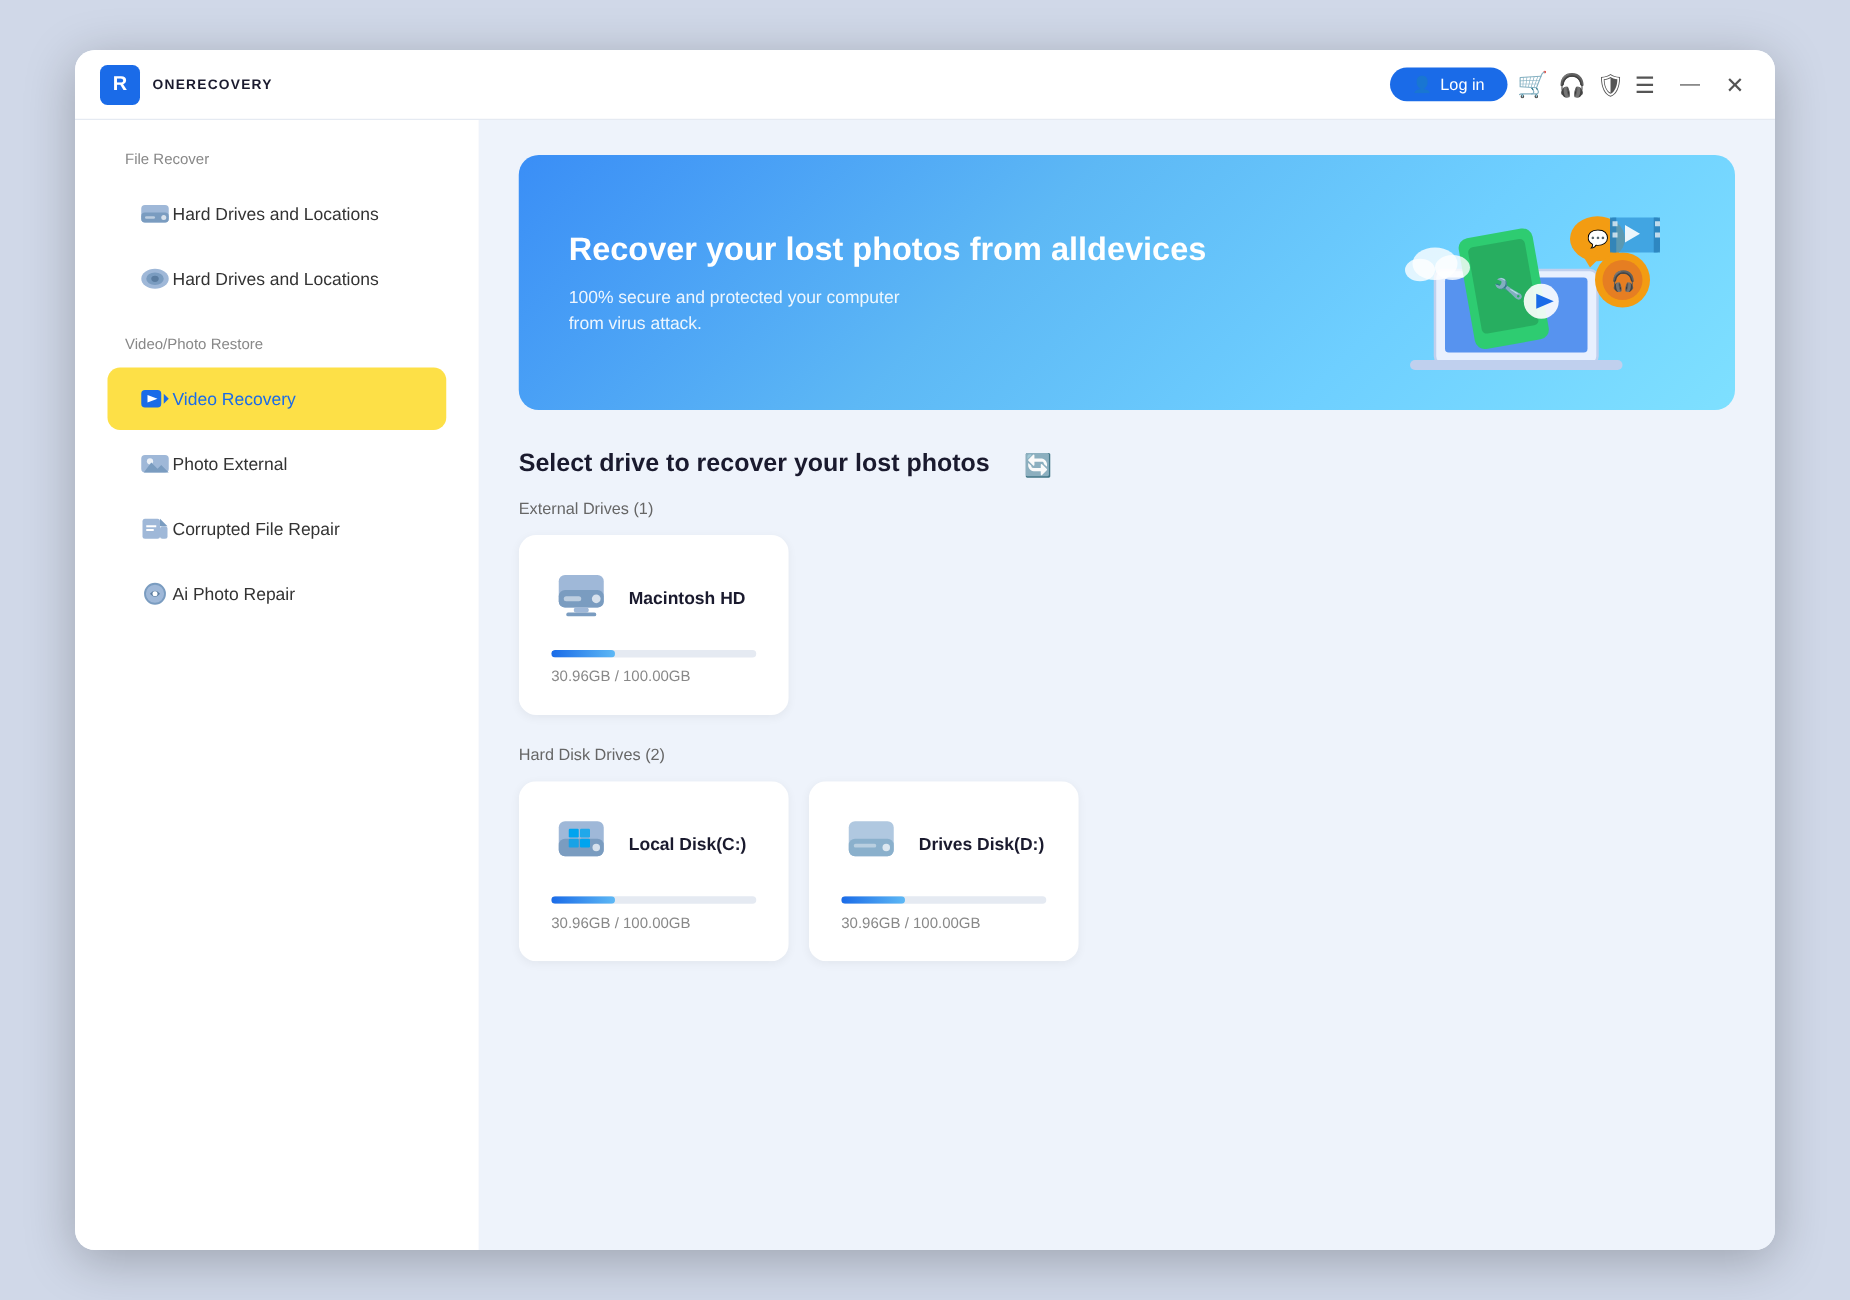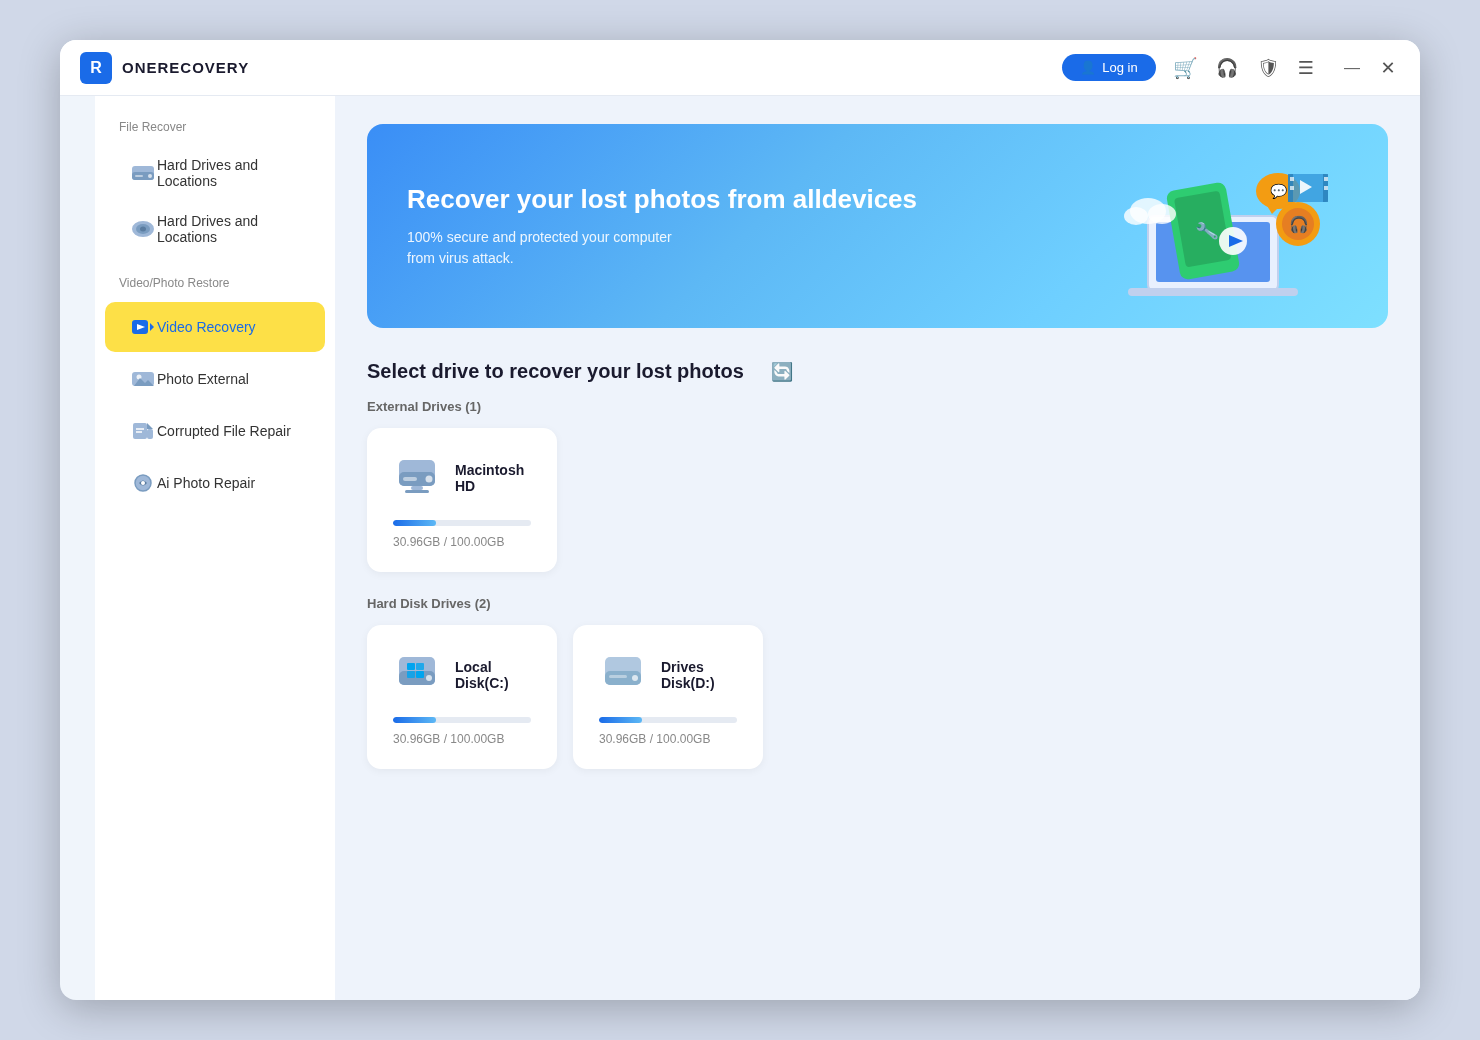--- a/index.html
+++ b/index.html
@@ -43,29 +43,29 @@
       background: #1a6be8;
       border-radius: 6px;
       display: flex;
       align-items: center;
       justify-content: center;
       color: white;
       font-weight: bold;
       font-size: 16px;
     }
     .app-title {
-      font-size: 15px;
+      font-size: 11px;
       font-weight: 700;
       color: #1a1a2e;
       letter-spacing: 1px;
     }
     .titlebar-right {
       display: flex;
       align-items: center;
-      gap: 18px;
+      gap: 8px;
     }
     .login-btn {
       background: #1a6be8;
       color: white;
       border: none;
       border-radius: 20px;
       padding: 6px 18px;
       font-size: 13px;
       cursor: pointer;
       display: flex;
@@ -100,26 +100,25 @@
     }
     .win-btn.close { color: #555; font-size: 18px; }
     
     .main-layout {
       display: flex;
       flex: 1;
       overflow: hidden;
     }
     
     .sidebar {
-      width: 240px;
+      width: 323px;
       background: #fff;
-      padding: 24px 0;
+      padding: 24px 16px;
       flex-shrink: 0;
       overflow-y: auto;
-      margin-left: 35px;
     }
     .sidebar-section-label {
       font-size: 12px;
       color: #888;
       padding: 0 24px 10px;
       font-weight: 500;
     }
     .sidebar-item {
       display: flex;
       align-items: center;
@@ -202,33 +201,33 @@
     }
     .refresh-icon {
       color: #1a6be8;
       font-size: 18px;
       cursor: pointer;
     }
     .drive-group-label {
       font-size: 13px;
       color: #666;
       margin-bottom: 14px;
-      font-weight: 700;
+      font-weight: 400;
     }
     .drive-cards {
       display: flex;
       gap: 16px;
       margin-bottom: 24px;
       flex-wrap: wrap;
     }
     .drive-card {
       background: white;
       border-radius: 14px;
       padding: 20px 24px;
-      width: 190px;
+      width: 216px;
       cursor: pointer;
       border: 2px solid transparent;
       transition: border-color 0.2s;
       box-shadow: 0 2px 8px rgba(0,0,0,0.05);
     }
     .drive-card-top {
       display: flex;
       align-items: center;
       gap: 14px;
       margin-bottom: 14px;

